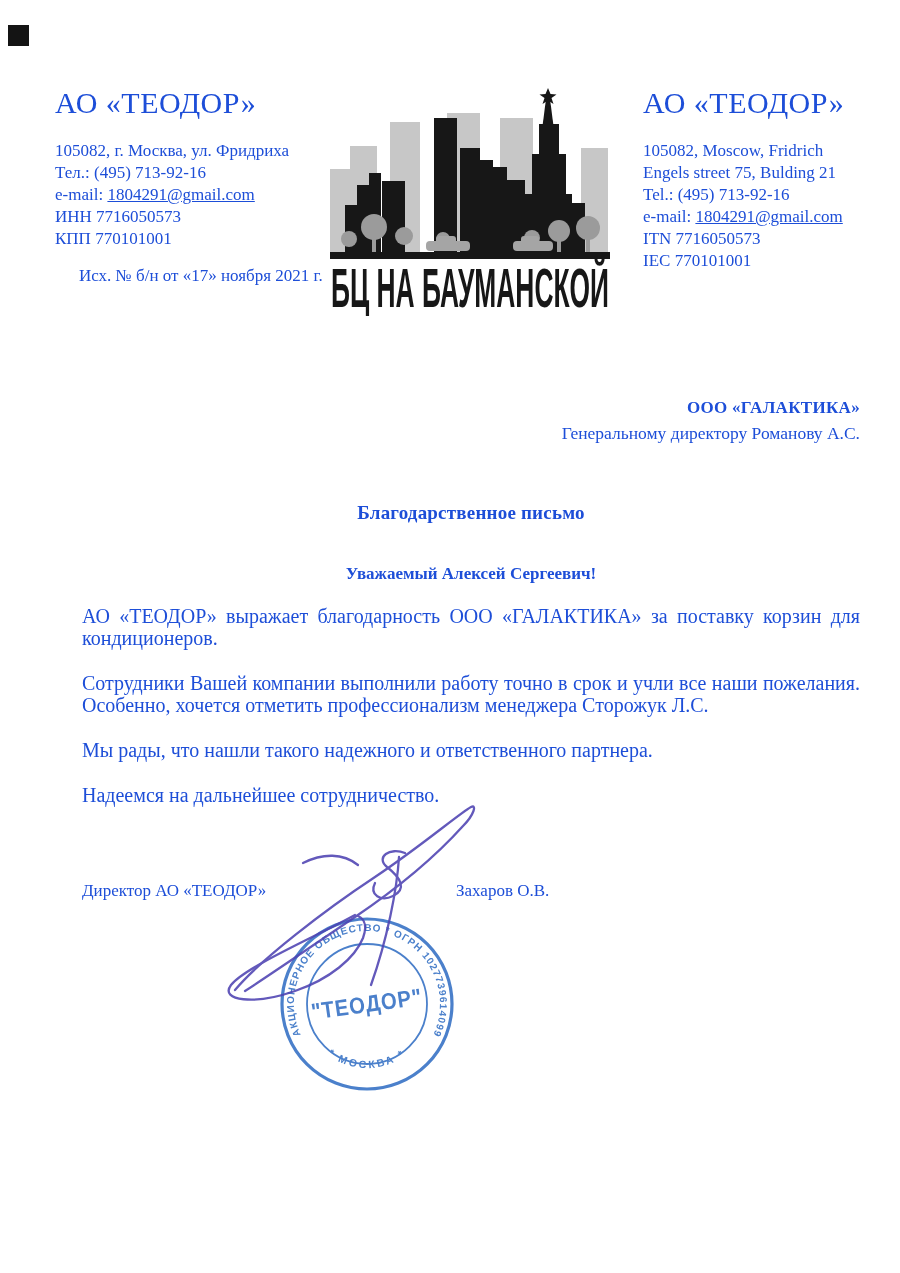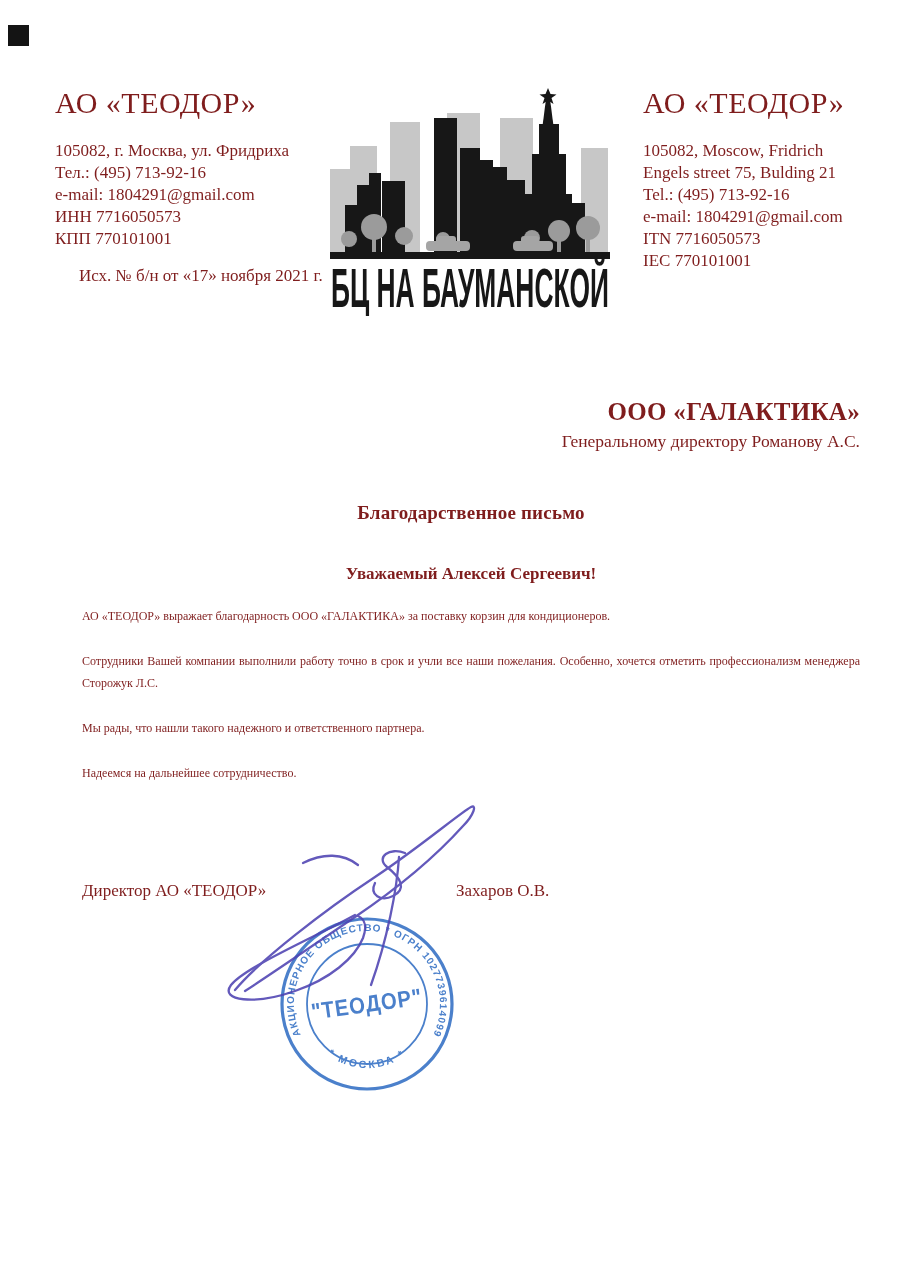--- a/index.html
+++ b/index.html
@@ -1,32 +1,32 @@
 <!DOCTYPE html>
 <html><head>
 <meta charset="utf-8">
 <style>
   html,body{margin:0;padding:0;background:#e8e8e8;}
   .page{
     position:relative;width:900px;height:1273px;margin:0 auto;
     background:#ffffff;overflow:hidden;
-    font-family:"Liberation Serif", serif;color:#7f1d1d;
+    font-family:"Liberation Serif", serif;color:#1d4ed8;
   }
   .abs{position:absolute;}
   .scan-artifact{background:#141414;}
   .company-h{font-size:30px;letter-spacing:.5px;white-space:nowrap;}
   .addr{font-size:17px;line-height:22px;margin-top:20px;}
-  .email{}
+  .email{text-decoration:underline;}
   .ref{font-size:17px;margin-top:16px;white-space:nowrap;margin-left:24px;}
   .recipient{text-align:right;}
-  .r-company{font-weight:bold;font-size:25px;letter-spacing:.3px;}
+  .r-company{font-weight:bold;font-size:17px;letter-spacing:.3px;}
   .r-person{font-size:17.5px;line-height:22px;margin-top:4px;}
   .title{font-weight:bold;font-size:19px;text-align:center;letter-spacing:.2px;}
   .salutation{font-weight:bold;font-size:17px;text-align:center;}
-  .body-text p{margin:0 0 23px 0;font-size:12px;line-height:22px;text-align:justify;}
+  .body-text p{margin:0 0 23px 0;font-size:20px;line-height:22px;text-align:justify;}
   .sign-row{font-size:17px;}
   svg{display:block;}
 </style>
 </head>
 <body>
 
 <div class="page">
 
   <div class="abs scan-artifact" style="left:8px;top:25px;width:21px;height:21px;"></div>
 

